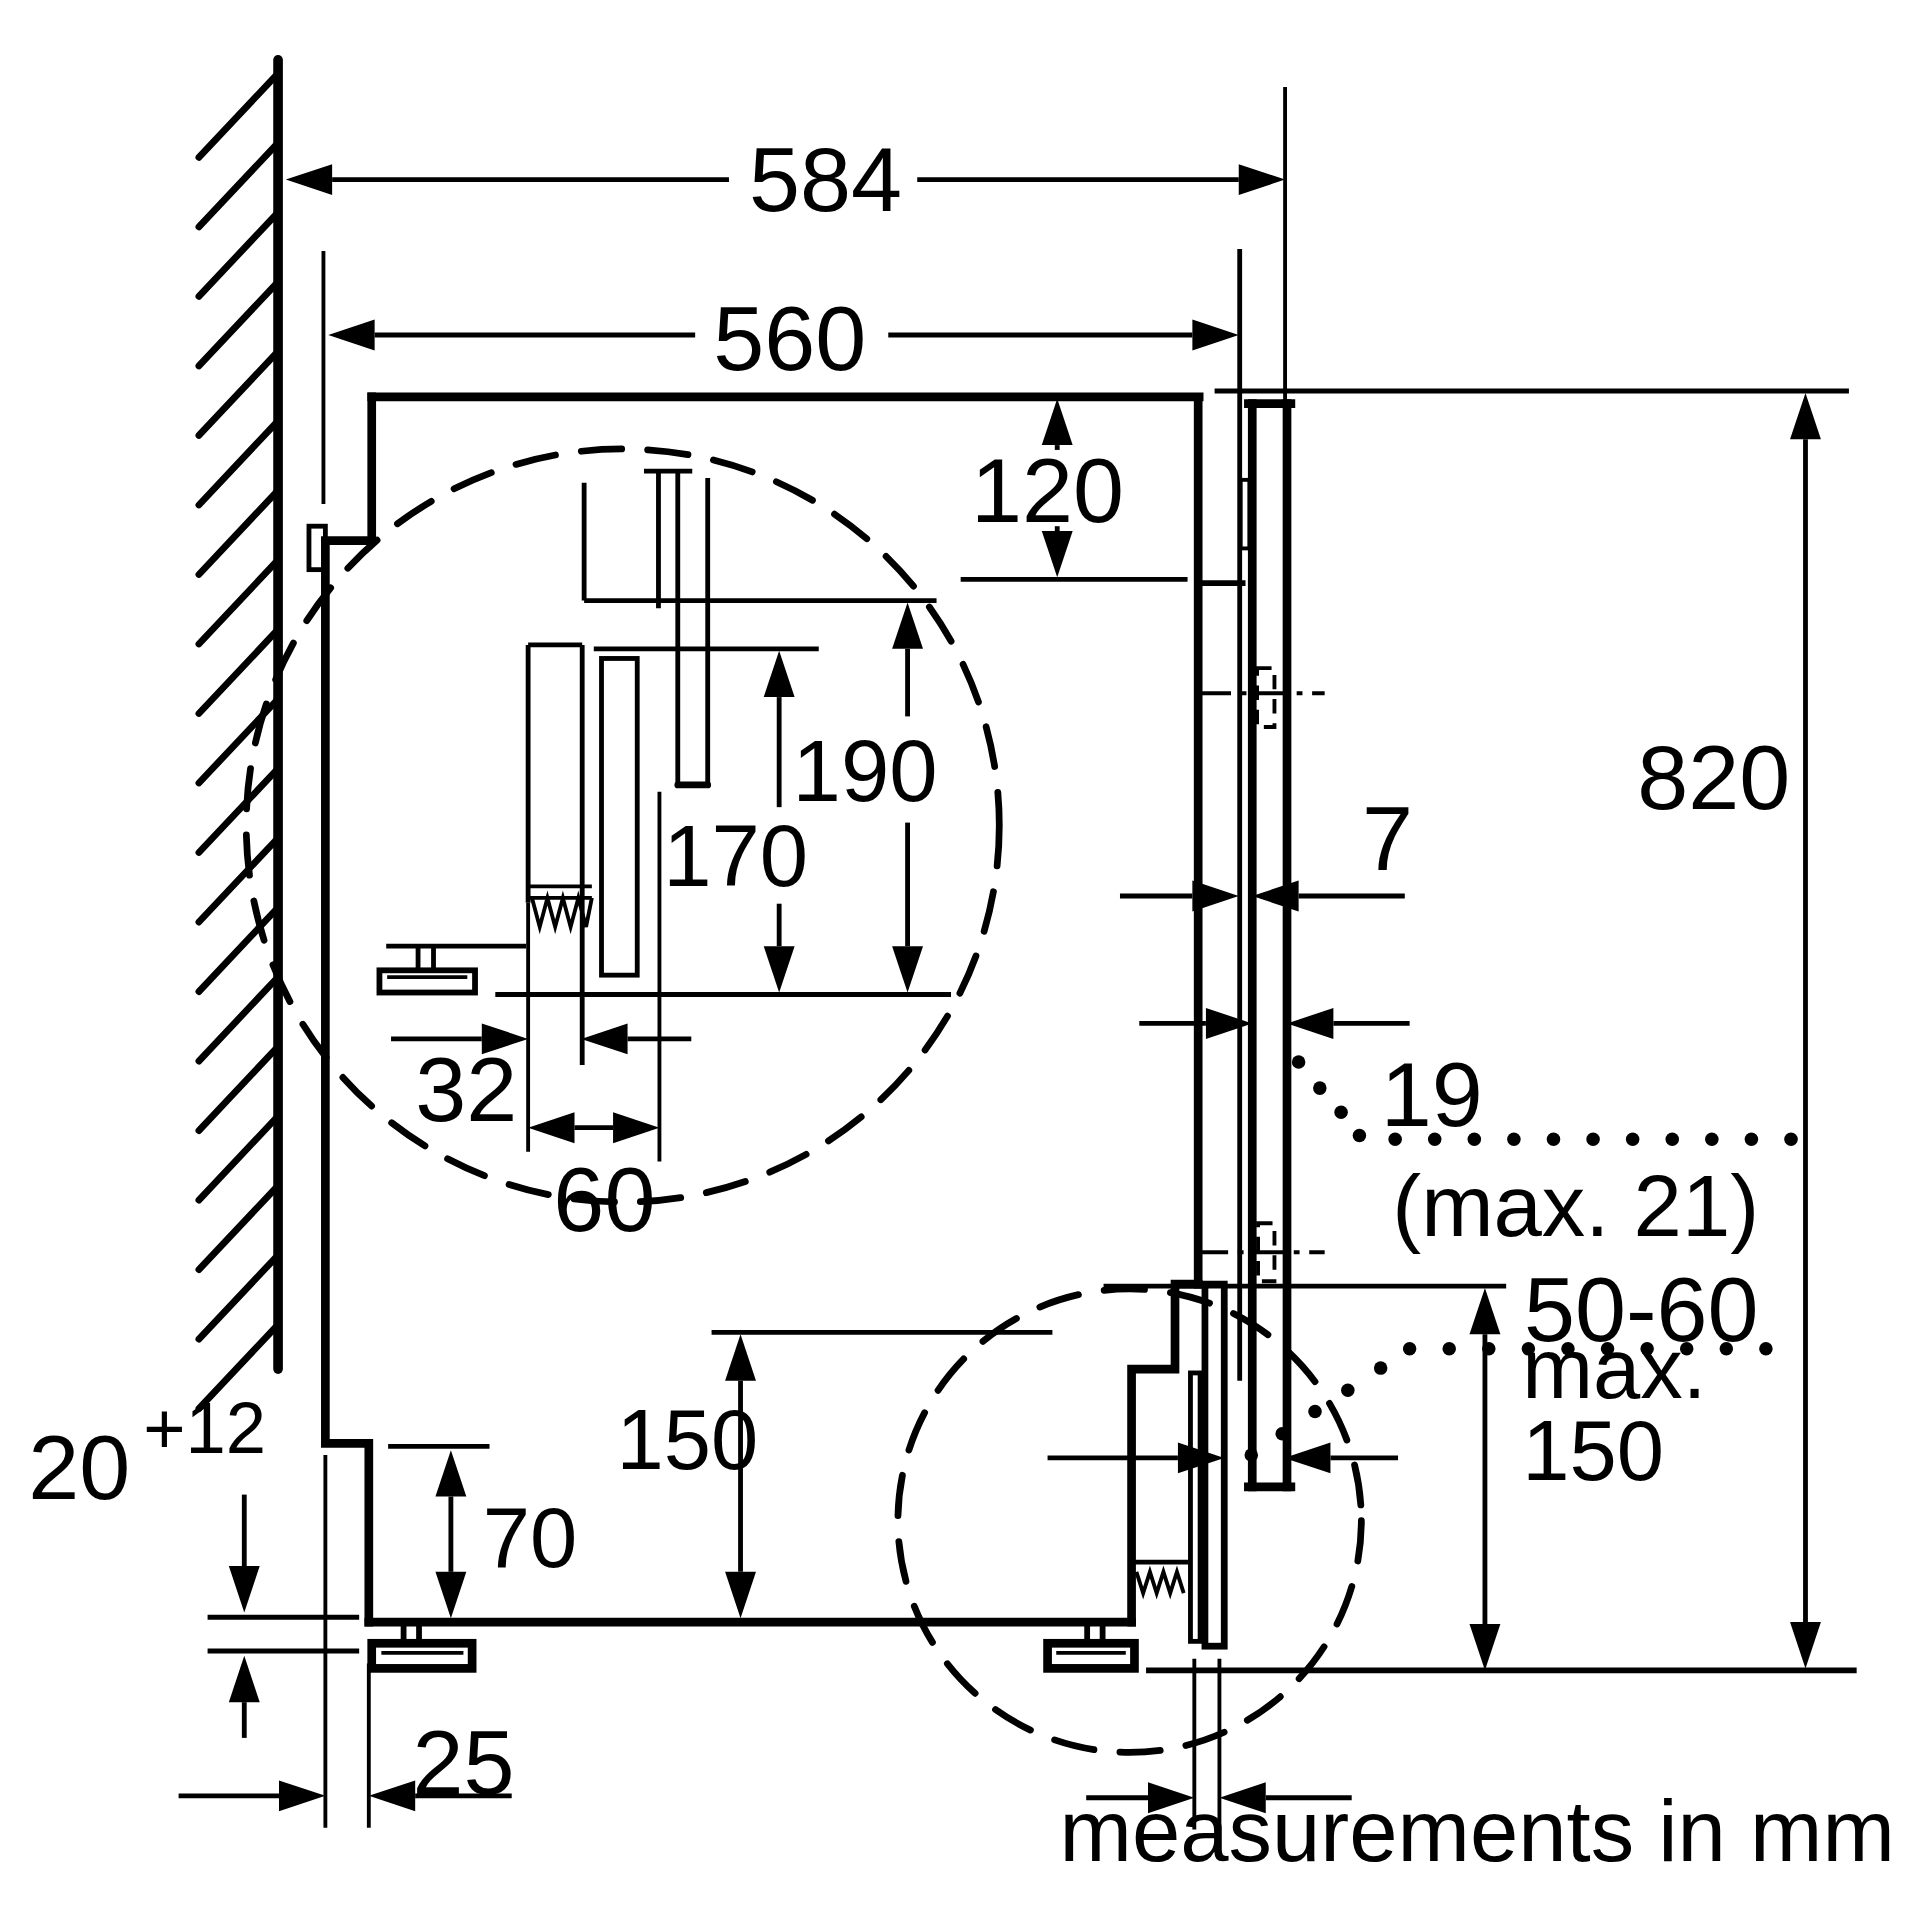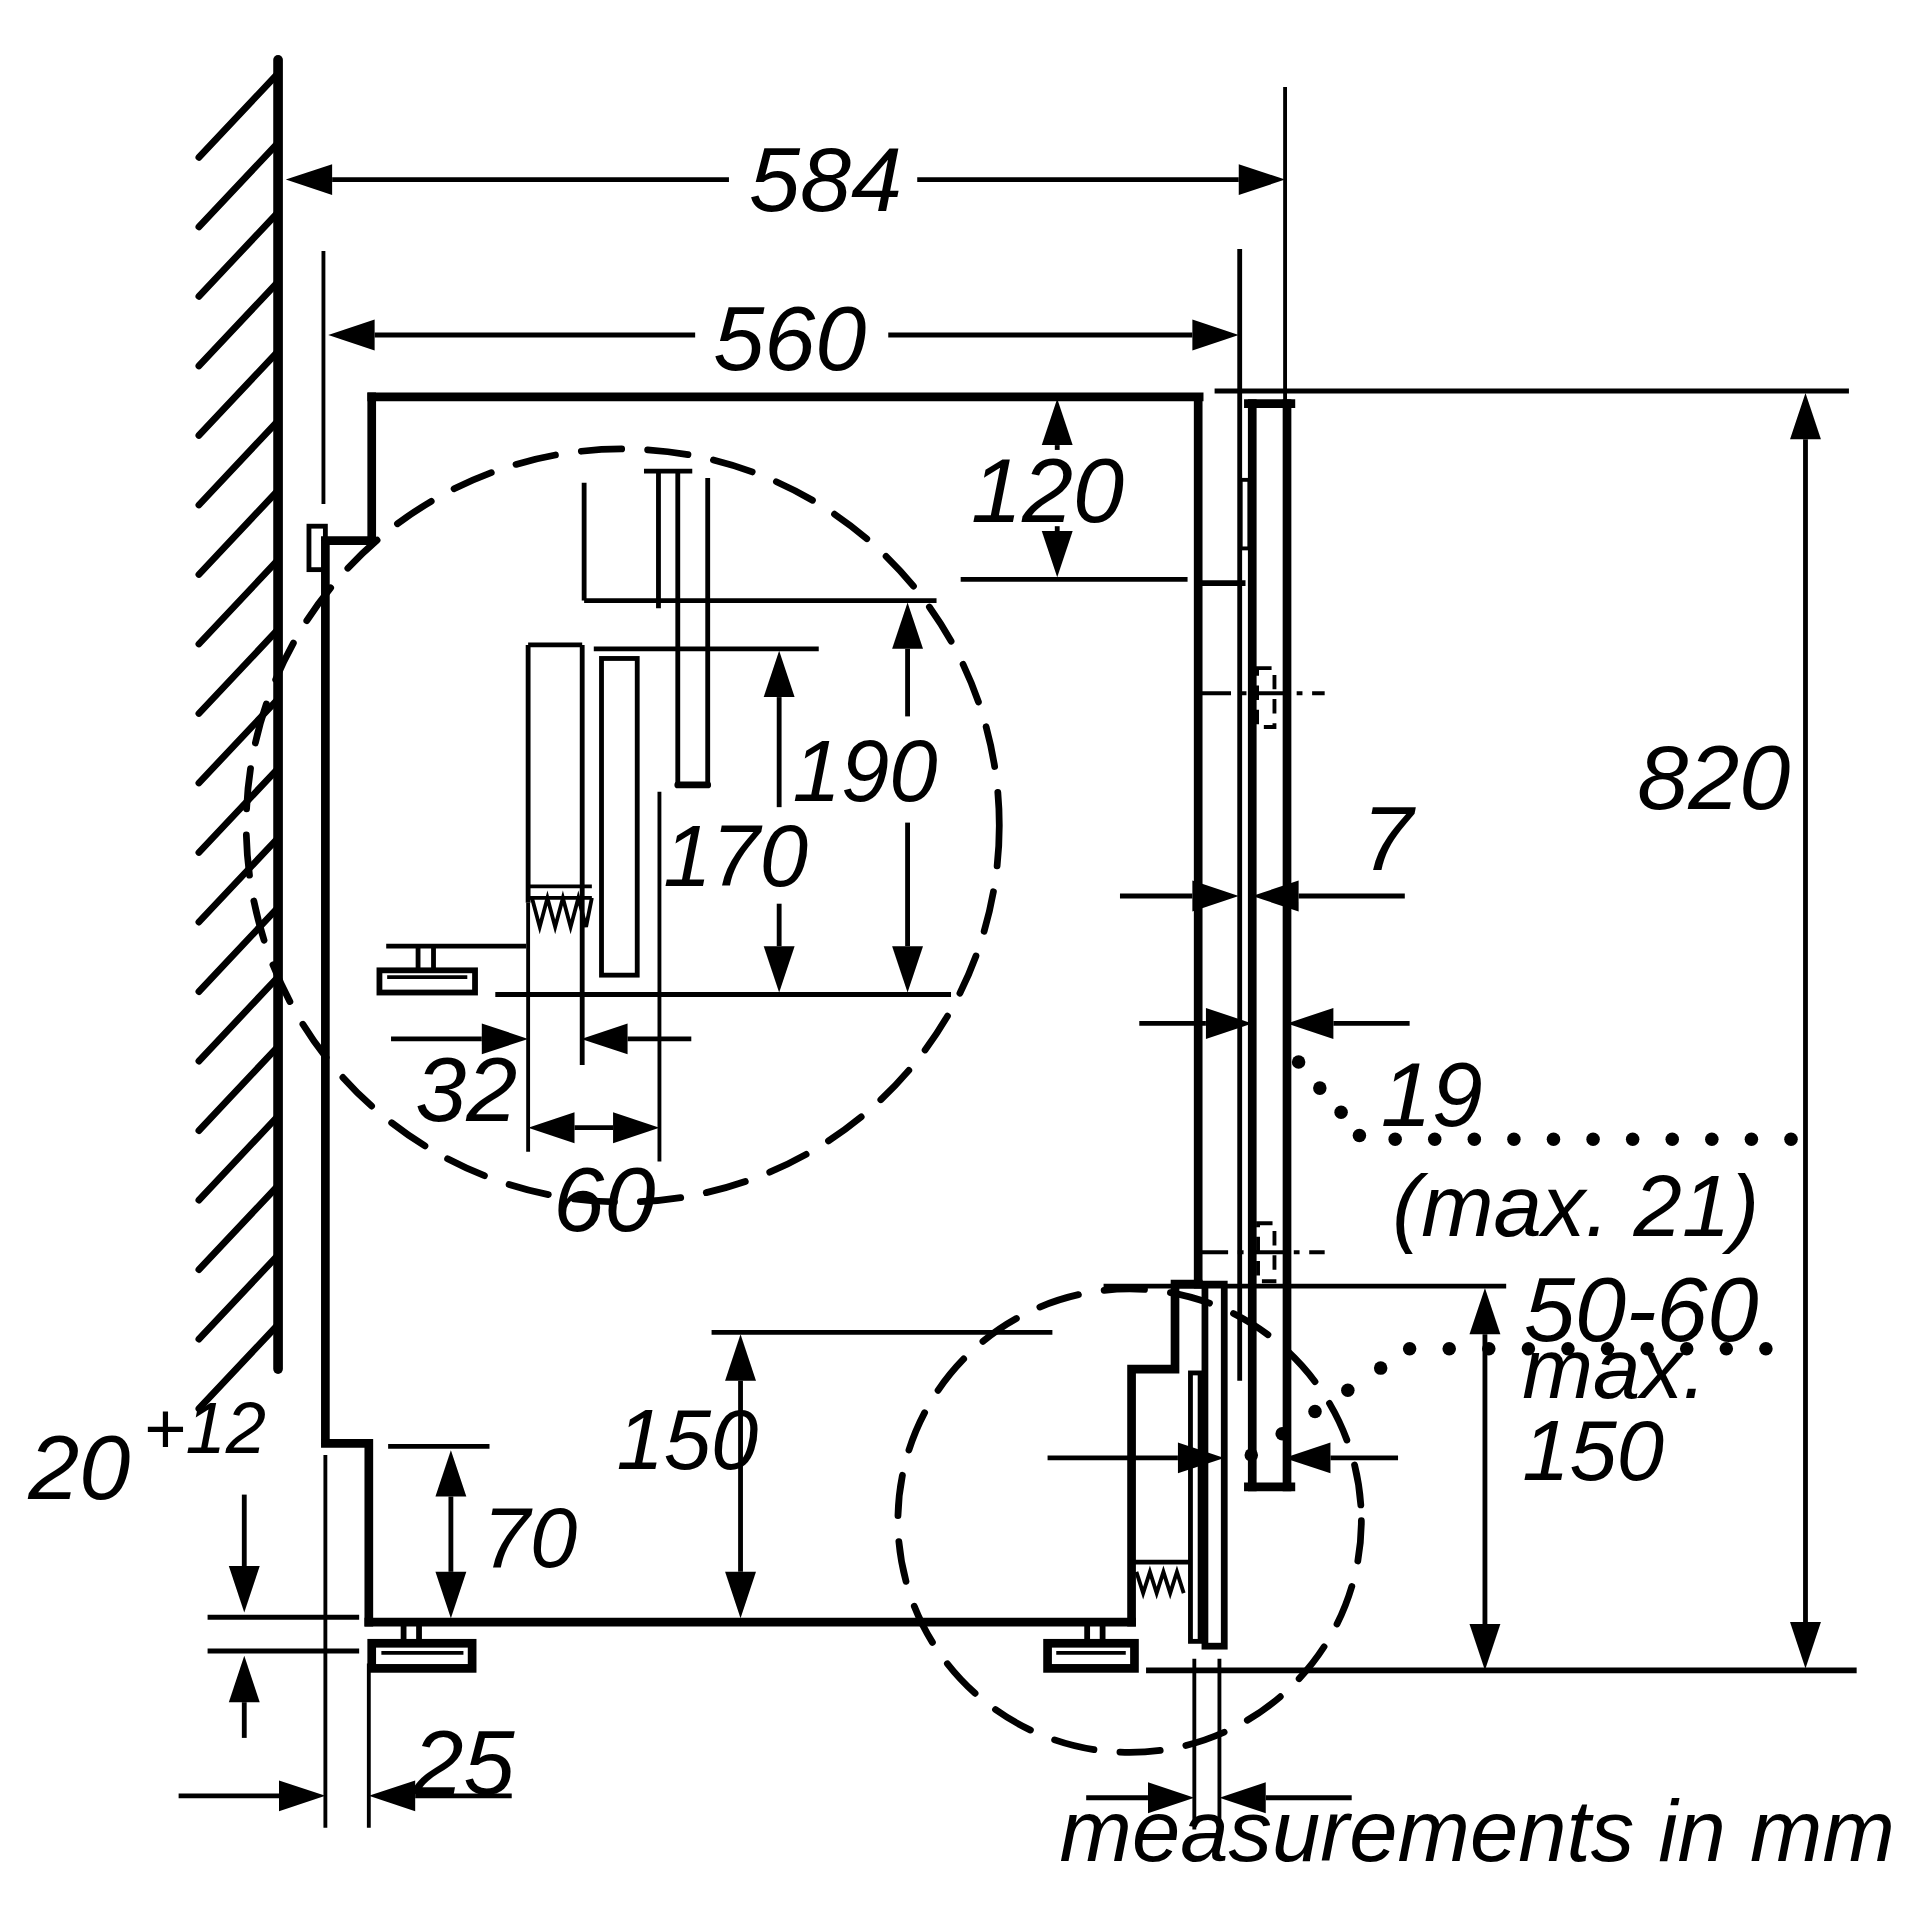--- a/index.html
+++ b/index.html
@@ -1,16 +1,16 @@
 <!DOCTYPE html>
 <html><head>
 <meta charset="utf-8">
 <style>
   html,body{margin:0;padding:0;background:#fff;}
-  .stage{width:100vw;height:100vh;display:flex;align-items:center;justify-content:center;background:#14b8a6;font-style:italic;}
+  .stage{width:100vw;height:100vh;display:flex;align-items:center;justify-content:center;background:#14b8a6;}
   svg{width:100vmin;height:100vmin;display:block;background:#fff;}
   .s9{stroke:#000;stroke-width:9;fill:none;stroke-linecap:square;stroke-linejoin:miter}
   .s7{stroke:#000;stroke-width:7;fill:none;stroke-linecap:round}
   .s6{stroke:#000;stroke-width:6;fill:none;stroke-linecap:square}
   .s5{stroke:#000;stroke-width:5;fill:none;stroke-linecap:butt}
   .s4{stroke:#000;stroke-width:4;fill:none;stroke-linecap:butt}
   .hatch{stroke:#000;stroke-width:7;stroke-linecap:round}
   .wall{stroke:#000;stroke-width:10;stroke-linecap:round}
   .dim{stroke:#000;stroke-width:5;fill:none;stroke-linecap:butt}
   .ext{stroke:#000;stroke-width:4;fill:none;stroke-linecap:butt}

